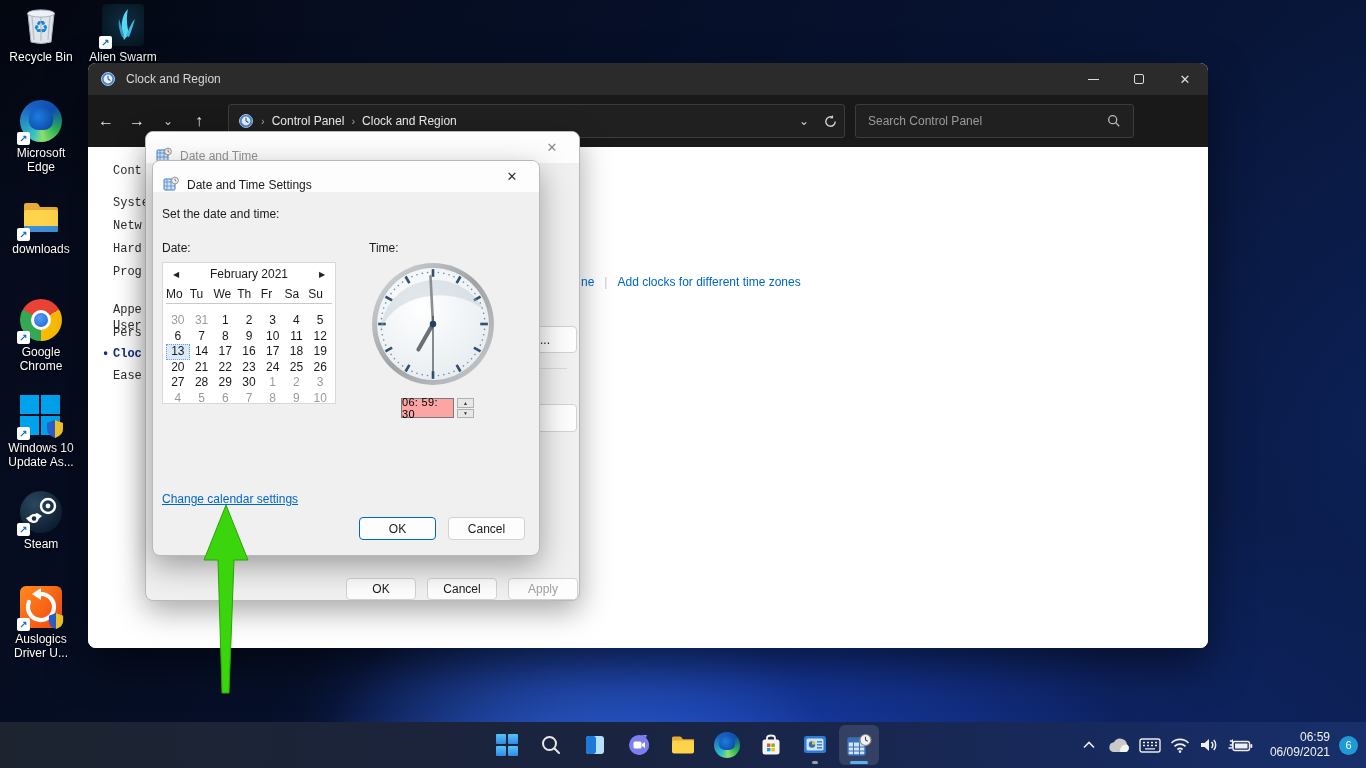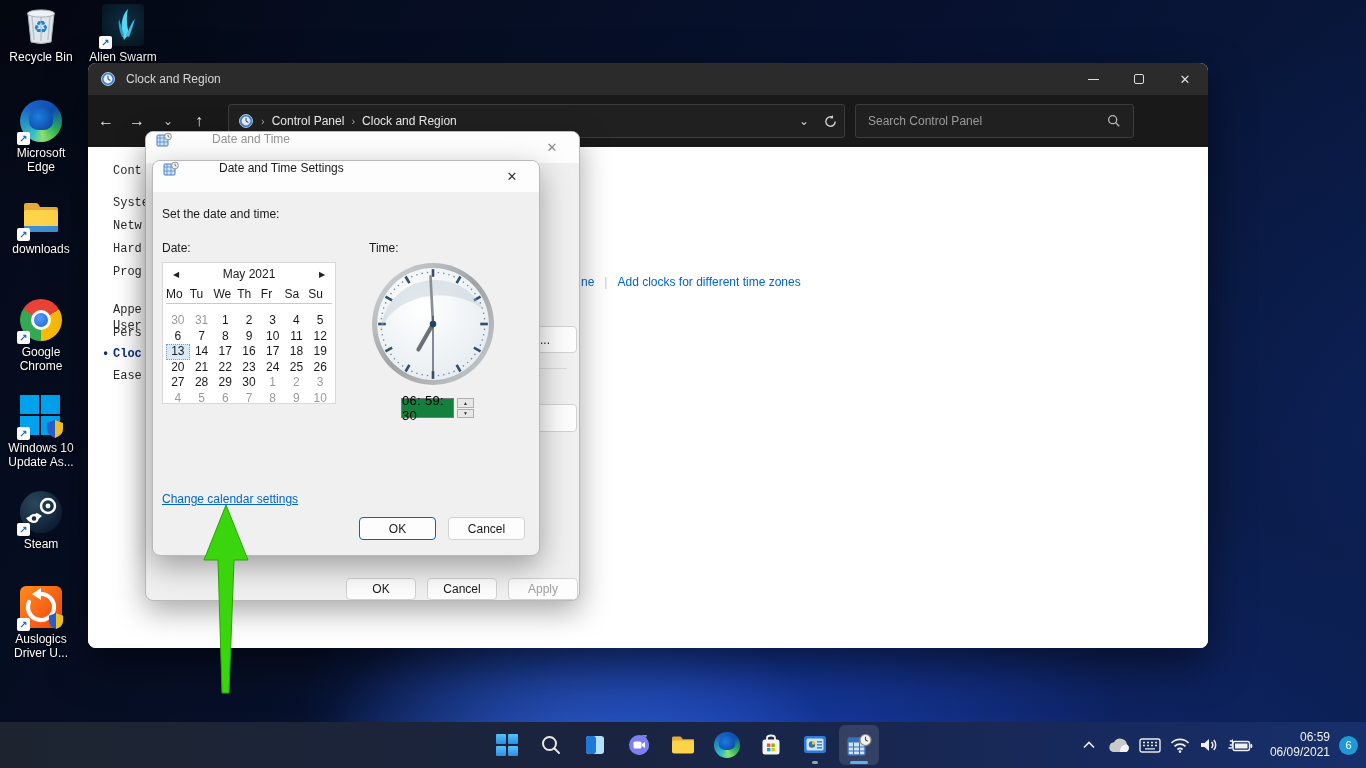--- a/index.html
+++ b/index.html
@@ -60,21 +60,21 @@
   .content-links { position:absolute; left:493px; top:128px; display:flex; align-items:center; font-size:12px; }
   .content-links .blue { color:#0066cc; }
   .content-links .vsep { color:#c9c9c9; margin:0 10px; }
 
   
   .dlg { position:absolute; border-radius:8px; background:#f0f0f0;
     border:1px solid #b9b9b9; box-shadow:0 10px 30px rgba(0,0,0,.35); overflow:hidden; }
   .dlg-outer { left:145px; top:131px; width:435px; height:470px; z-index:20; }
   .dlg-inner { left:152px; top:160px; width:388px; height:396px; z-index:30; }
   .dlg-titlebar { position:absolute; left:0; top:0; right:0; height:31px; background:#fdfdfd;
-    display:flex; align-items:flex-start;gap:32px; }
+    display:flex; align-items:flex-end; }
   .dlg-title { margin-left:8px; font-size:12px; color:#1a1a1a; }
   .dlg-title.inactive { color:#949494; }
   .dlg-close { position:absolute; right:10px; top:0; width:34px; height:31px;
     display:flex; align-items:center; justify-content:center; font-size:13px; color:#333; }
   .dlg-close.inactive { color:#8a8a8a; }
   .lbl { position:absolute; font-size:12px; color:#1a1a1a; }
   .btn { position:absolute; background:#fdfdfd; border:1px solid #d2d2d2; border-radius:4px;
     font-size:12px; color:#1a1a1a; display:flex; align-items:center; justify-content:center; font-family:inherit; }
   .btn.default { border-color:#0067c0; }
   .btn.disabled { color:#a0a0a0; }
@@ -89,21 +89,21 @@
   .cal-weekdays { display:grid; grid-template-columns:repeat(7,1fr); margin:0 3px;
     border-bottom:1px solid #c9c9c9; }
   .cal-weekdays span { font-size:12px; color:#1a1a1a; height:17px; line-height:16px; }
   .cal-grid { display:grid; grid-template-columns:repeat(7,1fr); margin:9px 3px 0 3px; }
   .cal-cell { font-size:12px; color:#1a1a1a; text-align:center; height:15.5px; line-height:15.5px; }
   .cal-cell.muted { color:#9b9b9b; }
   .cal-cell.selected { background:#dbeaf7; outline:1px dotted #6d9ed9; outline-offset:-1px; }
 
   
   .timebox { position:absolute; left:248px; top:237px; width:53px; height:20px;
-    background:#15803d; border:1px solid #7a7a7a; font-size:13px; color:#000;
+    background:#fca5a5; border:1px solid #7a7a7a; font-size:11px; color:#000;
     display:flex; align-items:center; justify-content:center; letter-spacing:.3px; }
   .spinner { position:absolute; left:304px; top:237px; width:17px; height:20px;
     display:flex; flex-direction:column; gap:1px; }
   .spin-btn { flex:1; background:#e7e7e7; border:1px solid #b0b0b0;
     display:flex; align-items:center; justify-content:center; font-size:5px; color:#333; }
 
   .link { font-size:12px; color:#0066cc; text-decoration:underline; }
 
   
   .green-arrow { position:absolute; left:196px; top:498px; z-index:40; }
@@ -344,21 +344,21 @@
     <div class="dlg-close">✕</div>
   </div>
 
   <div class="lbl" style="left:9px;top:46px;">Set the date and time:</div>
   <div class="lbl" style="left:9px;top:80px;">Date:</div>
   <div class="lbl" style="left:216px;top:80px;">Time:</div>
 
   <div class="calendar">
     <div class="cal-header">
       <span class="cal-arrow prev">◀</span>
-      <span>May 2021</span>
+      <span>February 2021</span>
       <span class="cal-arrow next">▶</span>
     </div>
     <div class="cal-weekdays" id="cal-weekdays">
         <span>Mo</span>
         <span>Tu</span>
         <span>We</span>
         <span>Th</span>
         <span>Fr</span>
         <span>Sa</span>
         <span>Su</span>

